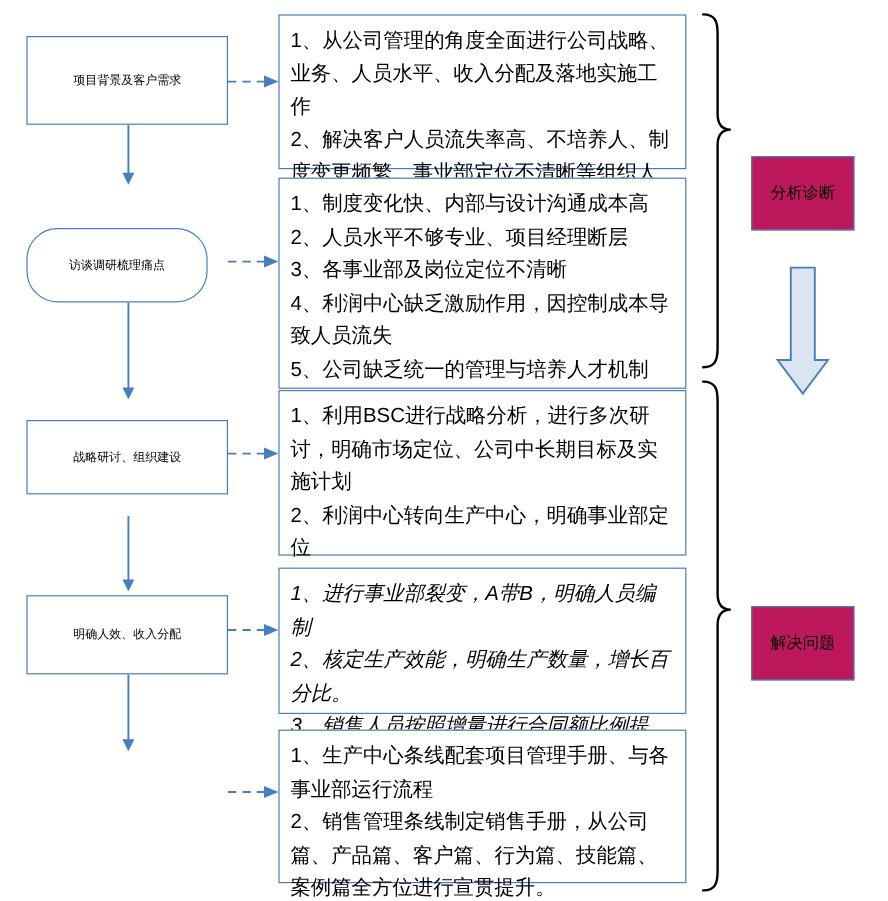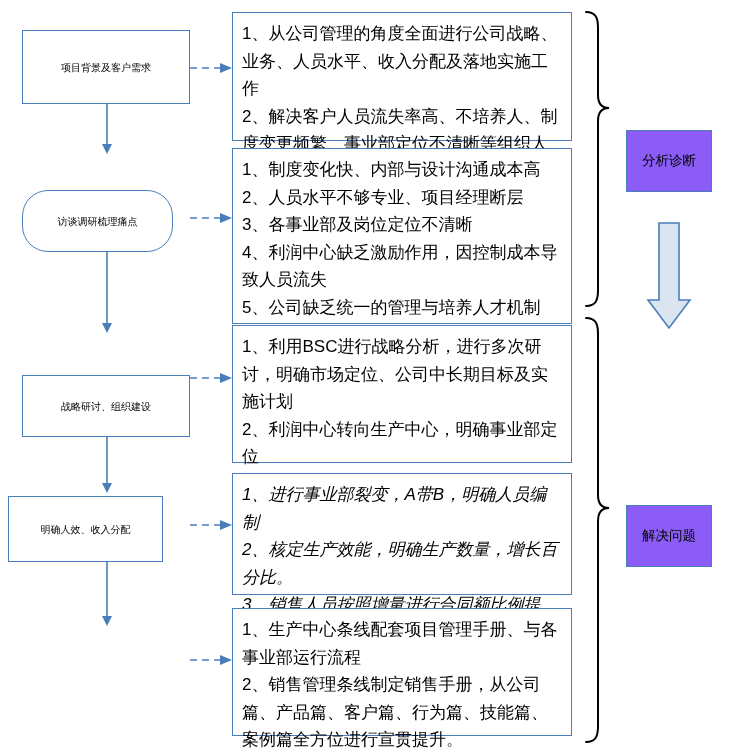--- a/index.html
+++ b/index.html
@@ -42,21 +42,21 @@
     font-size: 17px;
     line-height: 1.62;
     padding: 7px 9px 7px 9px;
     text-align: left;
     white-space: pre-line;
   }
   .stage {
     position: absolute;
     box-sizing: border-box;
     border: 1.5px solid #4a7ebb;
-    background: #8b5cf6;
+    background: #be185d;
     display: flex;
     align-items: center;
     justify-content: center;
     text-align: center;
     font-size: 13.5px;
   }
   svg.layer {
     position: absolute;
     left: 0; top: 0;
     width: 740px;
@@ -106,23 +106,23 @@
 
     <g>
       <polygon points="659,223 679,223 679,300 690,300 669,328 648,300 659,300" fill="#dbe5f1" stroke="#4a7ebb" stroke-width="1.6"></polygon>
     </g>
   </svg>
 
   <div class="node" style="left:22px; top:30px; width:168px; height:74px;">项目背景及客户需求</div>
 
   <div class="node" style="left:22px; top:190px; width:151px; height:62px;border-radius:26px;">访谈调研梳理痛点</div>
 
-  <div class="node" style="left:22px; top:350px; width:168px; height:62px;margin-top:25px;">战略研讨、组织建设</div>
+  <div class="node" style="left:22px; top:350px; width:168px; height:62px;">战略研讨、组织建设</div>
 
-  <div class="node" style="left:8px; top:496px; width:155px; height:66px;">明确人效、收入分配</div>
+  <div class="node" style="left:22px; top:496px; width:168px; height:66px;">明确人效、收入分配</div>
 
 
   <div class="detail" style="left:232px; top:12px; width:340px; height:129px;">1、从公司管理的角度全面进行公司战略、业务、人员水平、收入分配及落地实施工作
 2、解决客户人员流失率高、不培养人、制度变更频繁、事业部定位不清晰等组织人员问题。</div>
 
   <div class="detail" style="left:232px; top:148px; width:340px; height:176px;">1、制度变化快、内部与设计沟通成本高
 2、人员水平不够专业、项目经理断层
 3、各事业部及岗位定位不清晰
 4、利润中心缺乏激励作用，因控制成本导致人员流失
 5、公司缺乏统一的管理与培养人才机制</div>

